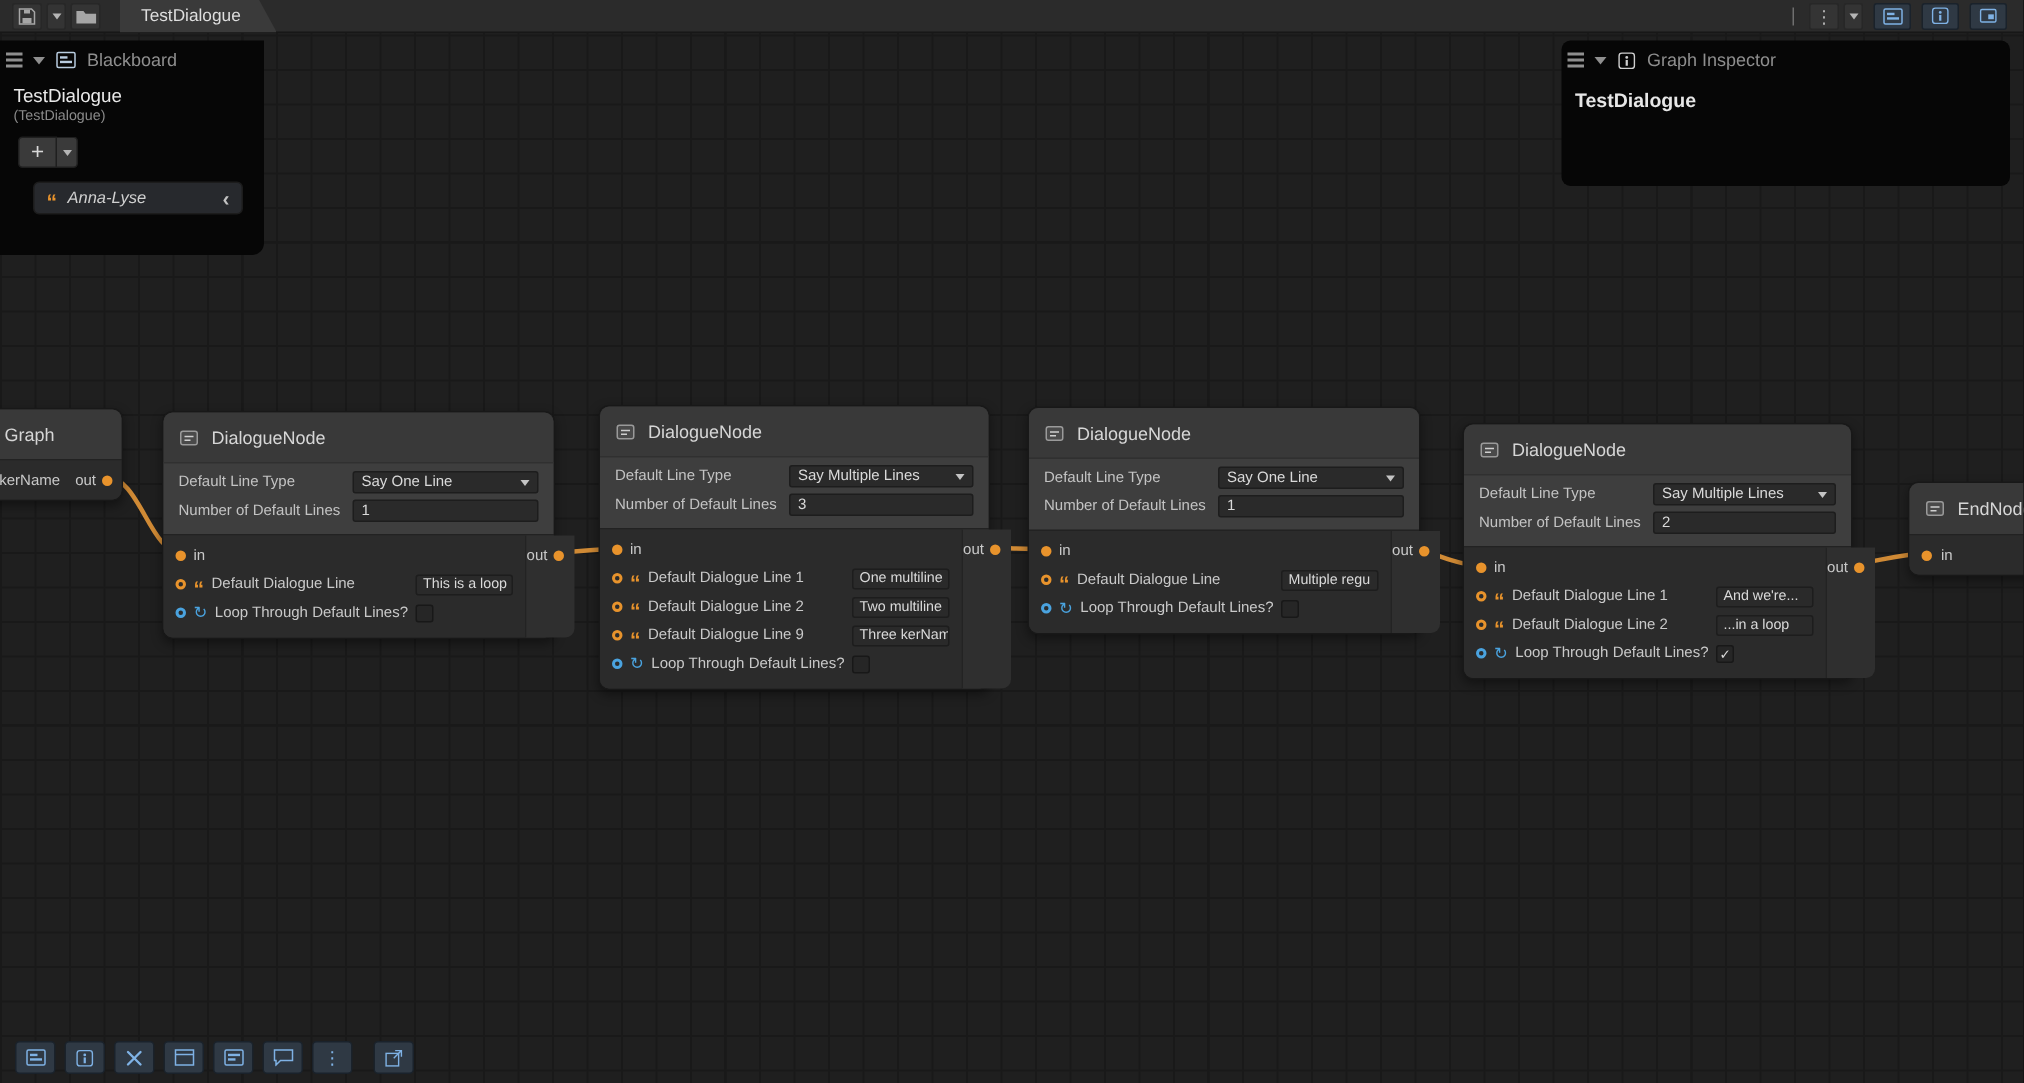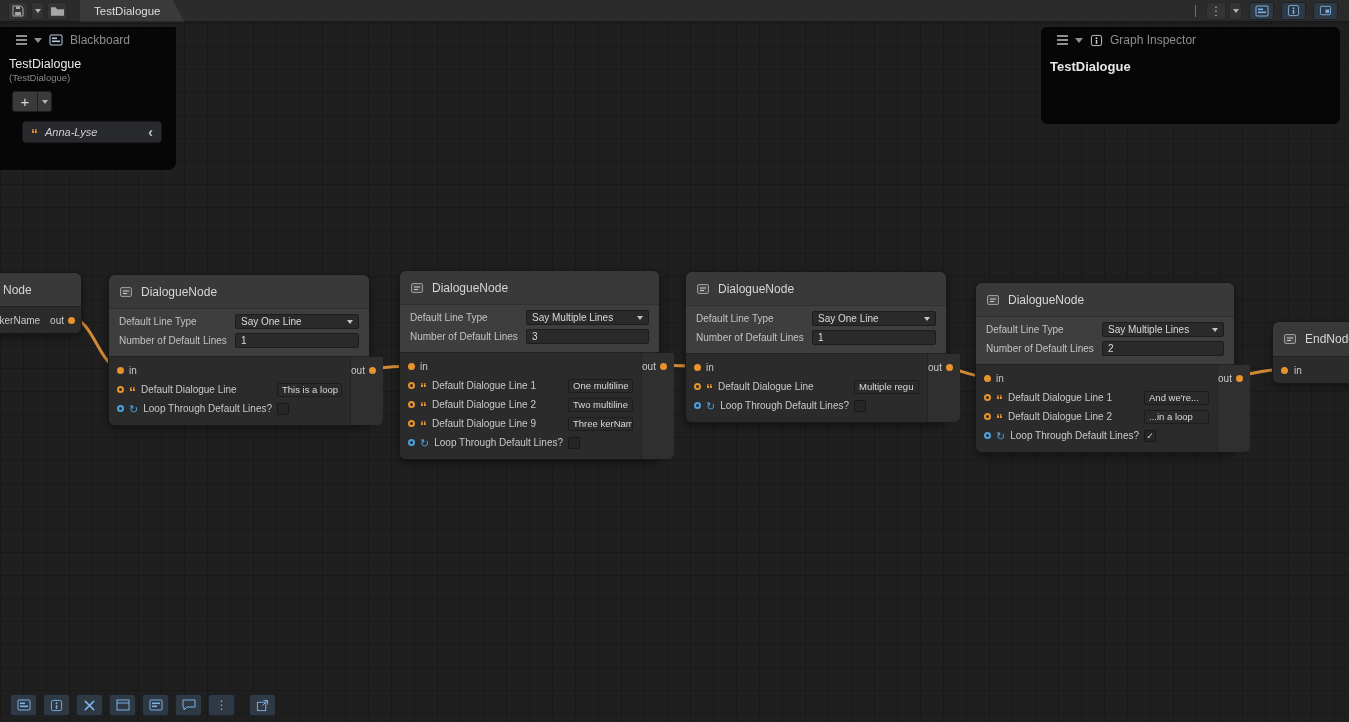--- a/index.html
+++ b/index.html
@@ -33,21 +33,21 @@
   .tab {
     height:22px; margin-left:10px; padding:0 24px 0 14px; background:#3a3a3a;
     display:flex; align-items:center; color:#dedede; font-size:11.5px;
     clip-path:polygon(0 0, calc(100% - 12px) 0, 100% 100%, 0 100%);
   }
   .tb-right { margin-left:auto; display:flex; align-items:center; }
   .vsep { width:1px; height:12px; background:#6f6f6f; margin:0 10px; }
   .kebab { font-size:12px; color:#b5b5b5; line-height:10px; }
   
   .panel { position:absolute; background:#060606; z-index:5; border-radius:0 0 6px 6px; }
-  .panel-header { display:flex; align-items:center; gap:7px; padding:6px 8px 4px 16px; }
+  .panel-header { display:flex; align-items:center; gap:7px; padding:6px 8px 4px 4px; }
   .hamburger { width:11px; height:2px; background:#8f8f8f; box-shadow:0 -4px 0 #8f8f8f, 0 4px 0 #8f8f8f; margin:5px 0; }
   .tri-down { width:0; height:0; border-left:4px solid transparent; border-right:4px solid transparent; border-top:5px solid #8f8f8f; }
   .panel-title { color:#8e8e8e; font-size:12px; }
   .panel-icon { display:flex; align-items:center; }
   #blackboard { left:0; top:27px; width:176px; height:143px; border-radius:0 0 8px 0; }
   #blackboard .bb-name { padding:6px 9px 0 9px; font-size:12.5px; color:#e9e9e9; }
   #blackboard .bb-type { padding:1px 9px 0 9px; font-size:9.5px; color:#8a8a8a; }
   .bb-addrow { display:flex; padding:8px 0 0 12px; }
   .bb-add { width:26px; height:21px; background:#3a3a3a; border:1px solid #1f1f1f; border-radius:3px 0 0 3px;
             display:flex; align-items:center; justify-content:center; color:#d8d8d8; font-size:15px; }
@@ -119,21 +119,21 @@
   <svg class="edges" width="1349" height="722">
     <path d="M70.5 318 C94 318, 99 369, 122.5 369" fill="none" stroke="#d08a35" stroke-width="3" stroke-linecap="round"></path>
     <path d="M357.5 369 C379 369, 391 366, 413.5 366" fill="none" stroke="#d08a35" stroke-width="3" stroke-linecap="round"></path>
     <path d="M647.5 365 C667 365, 679 366, 699.5 366" fill="none" stroke="#d08a35" stroke-width="3" stroke-linecap="round"></path>
     <path d="M934.5 366 C957 366, 966 377, 989.5 377" fill="none" stroke="#d08a35" stroke-width="3" stroke-linecap="round"></path>
     <path d="M1222.5 377 C1247 377, 1261 369, 1286.5 369" fill="none" stroke="#d08a35" stroke-width="3" stroke-linecap="round"></path>
   </svg>
 
   <div class="node" style="left:-120px;top:272px;width:202px">
     <div class="node-title">
-      <span class="cut-title">Node</span>
+      <span class="cut-title">Graph</span>
     </div>
     <div class="node-body">
       <div class="start-body" style="flex:1">
         <span class="port-label">kerName</span>
         <span class="port-label">out</span>
         <span class="port connected"></span>
       </div>
     </div>
   </div>
 

